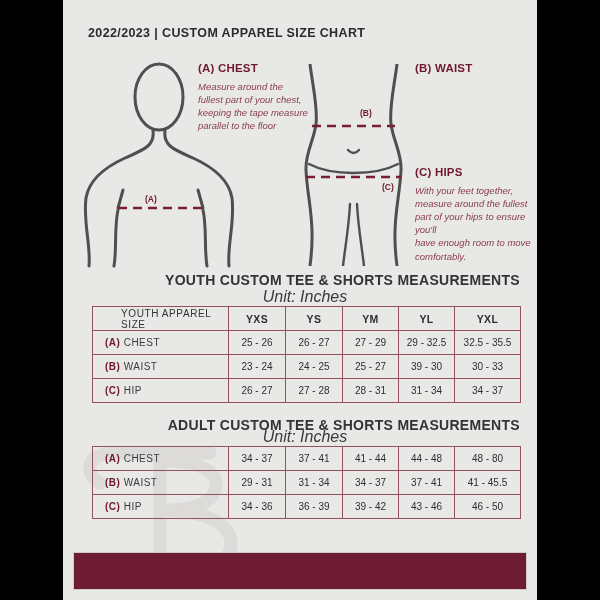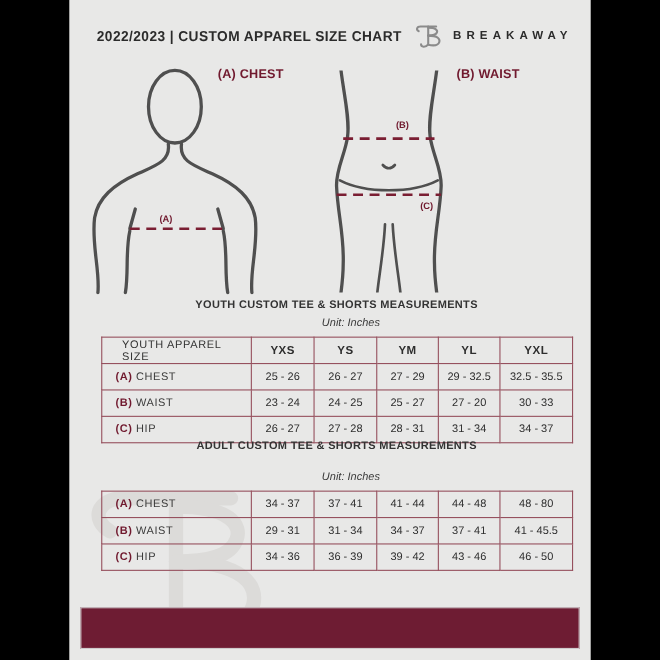--- a/index.html
+++ b/index.html
@@ -26,36 +26,36 @@
   .brand svg{display:block;}
   .brand-name{font-weight:700;font-size:10.5px;letter-spacing:4.6px;color:#2b2b2b;}
   
   .guide{position:absolute;top:54px;left:0;width:474px;height:215px;}
   .fig{position:absolute;}
   .g-head{font-weight:700;font-size:11.5px;color:#70192e;letter-spacing:.2px;}
   .g-body{font-style:italic;font-size:9.5px;line-height:1.38;color:#8a3b50;margin-top:6px;white-space:pre-line;}
   .g-block{position:absolute;}
   .marker{position:absolute;font-weight:700;font-size:8.5px;color:#70192e;}
   
-  .sec-title{position:absolute;left:29px;width:428px;text-align:center;
-    font-weight:700;font-size:10px;letter-spacing:.3px;color:#333;}
-  .sec-unit{position:absolute;left:42px;width:428px;text-align:center;
-    font-style:italic;font-size:10px;color:#3a3a3a;}
+  .sec-title{position:absolute;left:29px;width:428px;text-align:right;
+    font-weight:700;font-size:14px;letter-spacing:.3px;color:#333;}
+  .sec-unit{position:absolute;left:28px;width:428px;text-align:center;
+    font-style:italic;font-size:16px;color:#3a3a3a;}
   
   table.sizes{
     position:absolute;left:29px;width:428px;border-collapse:collapse;table-layout:fixed;
   }
   table.sizes td,table.sizes th{
     border:1px solid #96505e;height:23px;padding:0;
     font-size:10px;color:#2e2e2e;text-align:center;vertical-align:middle;
     background:transparent;
   }
   table.sizes th{font-weight:700;font-size:10.5px;letter-spacing:.4px;}
   table.sizes .size-h{
-    text-align:left;padding-left:18px;font-weight:400;font-size:10px;
+    text-align:left;padding-left:28px;font-weight:400;font-size:10px;
     letter-spacing:.6px;color:#333;
   }
   table.sizes td.lab{text-align:left;padding-left:12px;letter-spacing:.5px;color:#3a3a3a;}
   .rk{font-weight:700;color:#70192e;}
   col.c0{width:136px;}
   col.c1{width:57px;}col.c2{width:57px;}col.c3{width:56px;}col.c4{width:56px;}col.c5{width:66px;}
   
   .watermark{position:absolute;left:12px;top:418px;color:#dcdbd9;z-index:0;}
   .footer-bar{
     position:absolute;left:10px;top:552px;width:452px;height:36px;
@@ -82,28 +82,20 @@
   <div class="watermark">
     <svg width="180" height="180">
         <use href="#blogo" width="180" height="180"></use>
       </svg>
   </div>
 
   <div class="layer">
 
     <div class="header">
       <div class="hdr-title">2022/2023  |  CUSTOM APPAREL SIZE CHART</div>
-      <div class="brand">
-        <span style="color:#8b8b8b">
-          <svg width="26" height="26">
-              <use href="#blogo" width="26" height="26"></use>
-            </svg>
-        </span>
-        <span class="brand-name">BREAKAWAY</span>
-      </div>
     </div>
 
     <div class="guide">
 
       <div class="fig" style="left:10px;top:2px;">
         <svg width="182" height="212" viewBox="0 0 182 212" fill="none">
           <g stroke="#4f4f4f" stroke-width="3" stroke-linecap="round">
             <ellipse cx="86" cy="41" rx="24" ry="33"></ellipse>
             <path d="M80 75 C82 90 70 94 52 102 C30 112 16 124 13 142 C10 166 18 190 16 210"></path>
             <path d="M92 75 C90 90 102 94 120 102 C142 112 156 124 159 142 C162 166 154 190 156 210"></path>
@@ -129,26 +121,32 @@
           </g>
           <path d="M16 62 L99 62" stroke="#7a1e33" stroke-width="2.4" stroke-dasharray="9 6"></path>
           <path d="M10 113 L105 113" stroke="#7a1e33" stroke-width="2.4" stroke-dasharray="9 6"></path>
         </svg>
         <span class="marker" style="left:64px;top:44px;">(B)</span>
         <span class="marker" style="left:86px;top:118px;">(C)</span>
       </div>
 
       <div class="g-block" style="left:135px;top:8px;width:110px;">
         <div class="g-head">(A) CHEST</div>
+        <div class="g-body">Measure around the fullest part of your chest, keeping the tape measure parallel to the floor</div>
       </div>
 
       <div class="g-block" style="left:352px;top:8px;width:114px;">
         <div class="g-head">(B) WAIST</div>
       </div>
 
+      <div class="g-block" style="left:352px;top:112px;width:116px;">
+        <div class="g-head">(C) HIPS</div>
+        <div class="g-body">With your feet together, measure around the fullest part of your hips to ensure you'll
+have enough room to move comfortably.</div>
+      </div>
     </div>
 
     <div class="sec-title" style="top:272px;">YOUTH CUSTOM TEE &amp; SHORTS MEASUREMENTS</div>
     <div class="sec-unit" style="top:288px;">Unit: Inches</div>
 
     <table class="sizes" style="top:306px;">
       <colgroup>
           <col class="c0">
           <col class="c1">
           <col class="c2">
@@ -171,35 +169,35 @@
         <td>26 - 27</td>
         <td>27 - 29</td>
         <td>29 - 32.5</td>
         <td>32.5 - 35.5</td>
       </tr>
       <tr>
         <td class="lab"><span class="rk">(B)</span> <span>WAIST</span></td>
         <td>23 - 24</td>
         <td>24 - 25</td>
         <td>25 - 27</td>
-        <td>27 - 20</td>
+        <td>39 - 30</td>
         <td>30 - 33</td>
       </tr>
       <tr>
         <td class="lab"><span class="rk">(C)</span> <span>HIP</span></td>
         <td>26 - 27</td>
         <td>27 - 28</td>
         <td>28 - 31</td>
         <td>31 - 34</td>
         <td>34 - 37</td>
       </tr>
     </tbody>
       </table>
 
-    <div class="sec-title" style="top:400px;">ADULT CUSTOM TEE &amp; SHORTS MEASUREMENTS</div>
+    <div class="sec-title" style="top:417px;">ADULT CUSTOM TEE &amp; SHORTS MEASUREMENTS</div>
     <div class="sec-unit" style="top:428px;">Unit: Inches</div>
 
     <table class="sizes" style="top:446px;">
       <colgroup>
           <col class="c0">
           <col class="c1">
           <col class="c2">
           <col class="c3">
           <col class="c4">
           <col class="c5">

